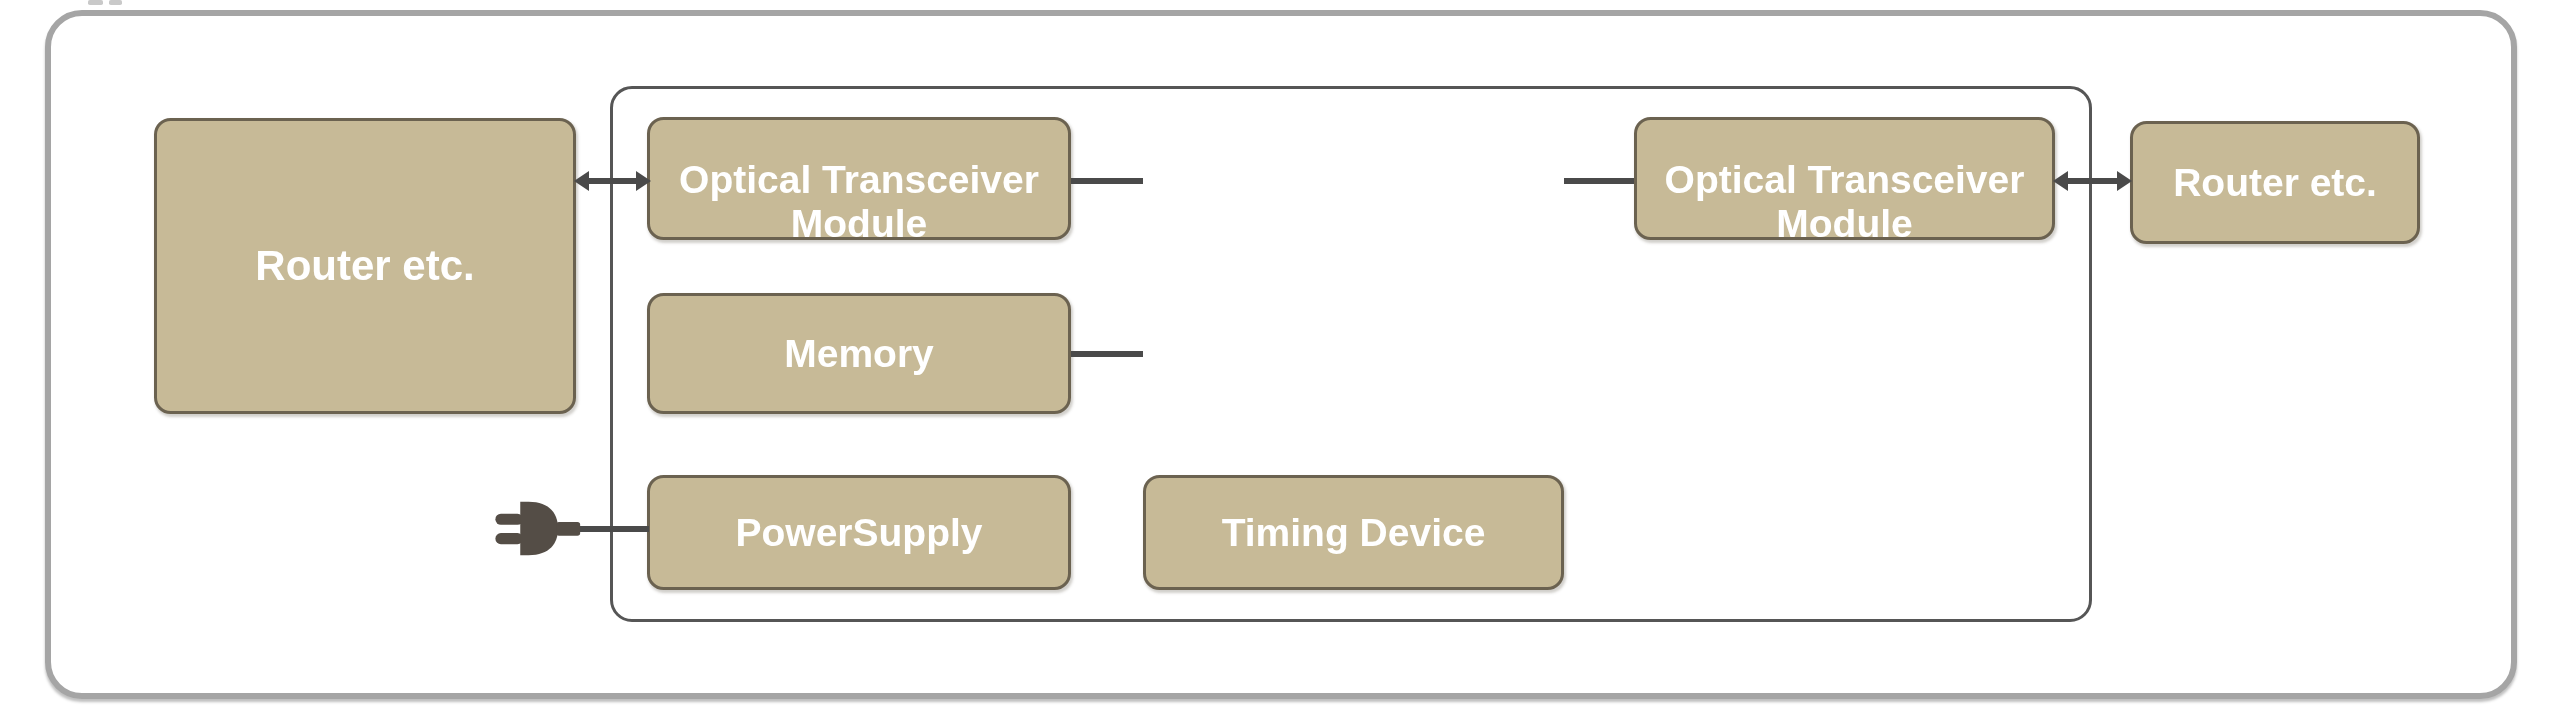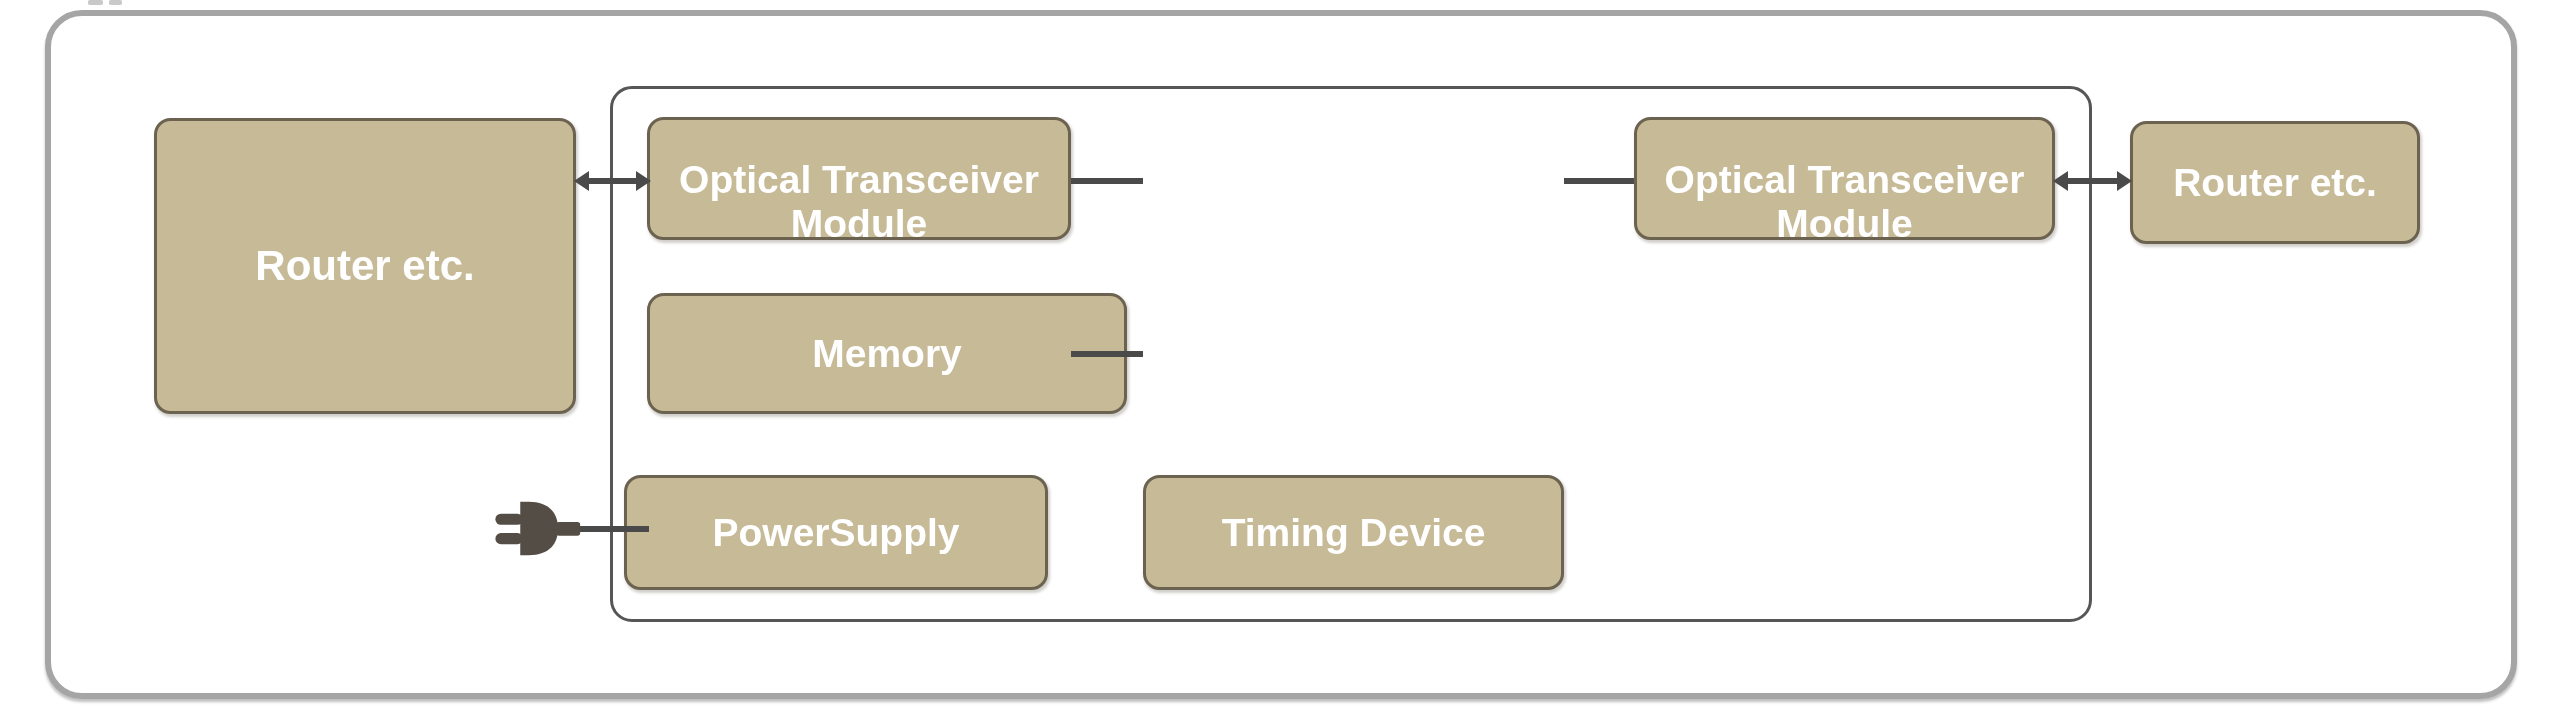--- a/index.html
+++ b/index.html
@@ -35,22 +35,22 @@
     position:absolute;box-sizing:border-box;
     background:var(--box-fill);border:3.7px solid var(--box-border);border-radius:16.6px;
     display:flex;align-items:center;justify-content:center;text-align:center;
     color:var(--label-text);font-weight:bold;
     box-shadow:1.8px 2.8px 2.8px rgba(90,84,70,0.28);
   }
   .node .lbl{display:block;line-height:1.12;}
 
   .n-router-left {left:154px;top:118px;width:422px;height:296px;font-size:42px;}
   .n-otm-left    {left:647px;top:117px;width:424px;height:123px;font-size:39px;}
-  .n-memory      {left:647px;top:293px;width:480px;height:121px;font-size:39px;border-radius:17px;}
-  .n-power       {left:624px;top:475px;width:424px;height:115px;font-size:39px;}
+  .n-memory      {left:647px;top:293px;width:424px;height:121px;font-size:39px;}
+  .n-power       {left:647px;top:475px;width:424px;height:115px;font-size:39px;}
   .n-soc         {left:1143px;top:117px;width:421px;height:298px;font-size:42px;}
   .n-timing      {left:1143px;top:475px;width:421px;height:115px;font-size:39px;}
   .n-otm-right   {left:1634px;top:117px;width:421px;height:123px;font-size:39px;}
   .n-router-right{left:2130px;top:121px;width:290px;height:123px;font-size:39px;}
   .n-otm-left .lbl,.n-otm-right .lbl{max-width:398px;margin-top:46px;}
 
   
   .line{position:absolute;background:var(--connector);}
   .l-otm-soc   {left:1071px;top:178px;width:72px;height:5.5px;}
   .l-mem-soc   {left:1071px;top:351px;width:72px;height:5.5px;}

